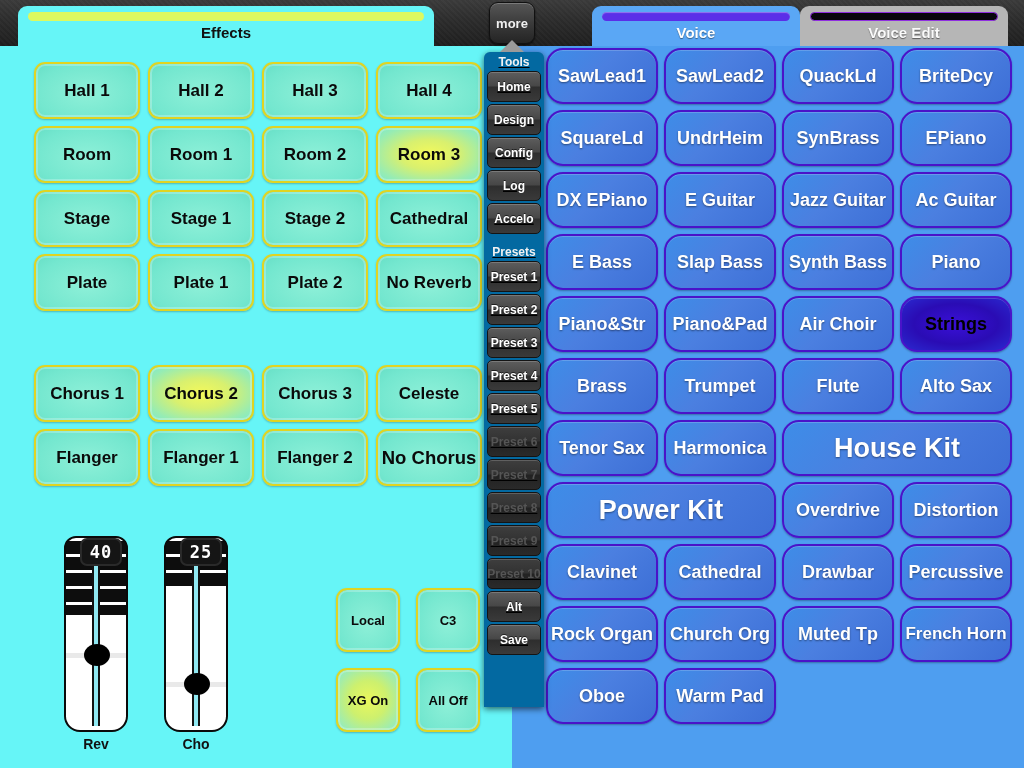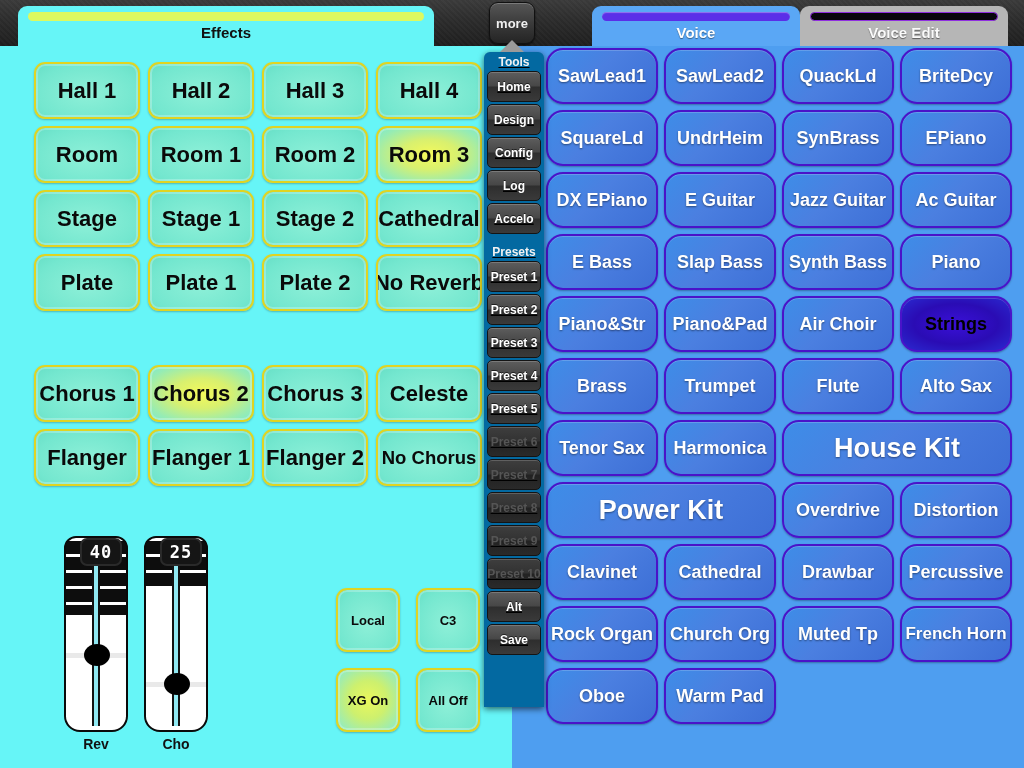--- a/index.html
+++ b/index.html
@@ -73,21 +73,21 @@
   .fx-grid{ position:absolute; display:grid; gap:7px 8px; }
   .fx-reverb{ left:34px; top:62px; width:443px;
     grid-template-columns:repeat(4,106px); grid-auto-rows:57px; }
   .fx-chorus{ left:34px; top:365px; width:443px;
     grid-template-columns:repeat(4,106px); grid-auto-rows:57px; }
 
   .fxbtn{
     border:2px solid #e0d422; border-radius:11px;
     background:radial-gradient(ellipse at 50% 55%, #8ef0d8 0%, #74e7cf 70%, #67dfc6 100%);
     display:flex; align-items:center; justify-content:center;
-    font-size:22px; font-weight:bold; color:#0a0a0a;
+    font-size:17px; font-weight:bold; color:#0a0a0a;
     box-shadow:inset 0 0 0 2px rgba(255,255,255,.25), 0 1px 2px rgba(0,0,0,.25);
     overflow:hidden; white-space:nowrap;
   }
   .fxbtn.on{
     background:radial-gradient(ellipse at 50% 50%, #f4f95a 0%, #d8f06f 40%, #96ecb4 80%, #7ee9cd 100%);
   }
 
   .small-grid{ position:absolute; left:336px; top:588px;
     display:grid; grid-template-columns:repeat(2,64px); grid-auto-rows:64px; gap:16px 16px; }
   .smallbtn{
@@ -95,21 +95,21 @@
     background:radial-gradient(ellipse at 50% 55%, #8ef0d8 0%, #74e7cf 70%, #67dfc6 100%);
     display:flex; align-items:center; justify-content:center;
     font-size:13px; font-weight:bold; color:#0a0a0a;
     box-shadow:inset 0 0 0 2px rgba(255,255,255,.25), 0 1px 2px rgba(0,0,0,.25);
   }
   .smallbtn.on{
     background:radial-gradient(ellipse at 50% 50%, #eaf75c 0%, #cdf06e 45%, #9aecb6 85%, #7ee9cd 100%);
   }
 
   
-  .sliders{ position:absolute; left:62px; top:536px; display:flex; gap:12px; }
+  .sliders{ position:absolute; left:62px; top:536px; display:flex; gap:32px; }
   .slider-wrap{ width:68px; display:flex; flex-direction:column; align-items:center; }
   .slider-body{
     position:relative; width:64px; height:196px;
     background:#0d0d0d; border-radius:12px 12px 16px 16px;
     border:2px solid #0a0a0a;
     overflow:hidden;
   }
   .ticks{ position:absolute; left:0; top:0; width:64px; height:192px;
     background:repeating-linear-gradient(180deg, #ffffff 0 3px, #0d0d0d 3px 16px); }
   .trackfill{ position:absolute; left:0; bottom:0; width:60px;

